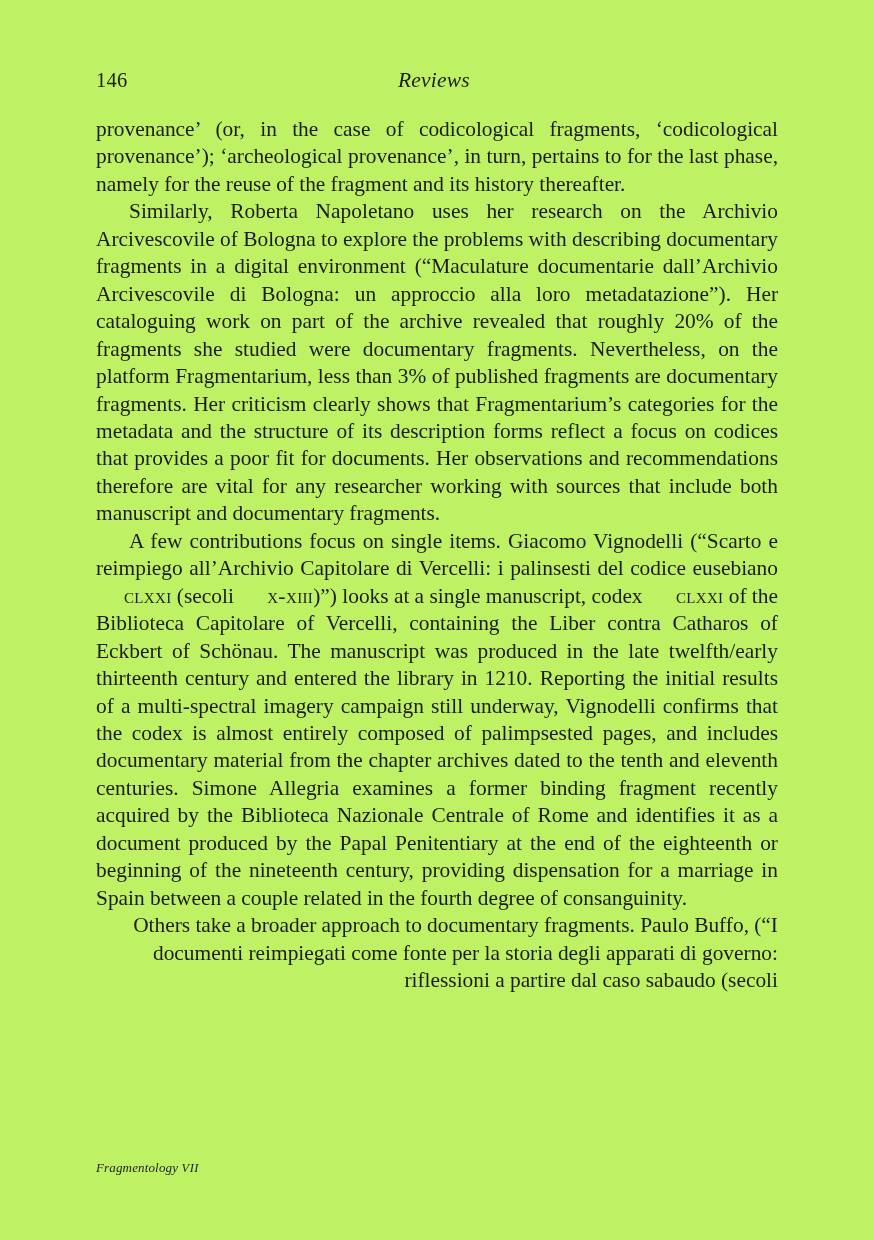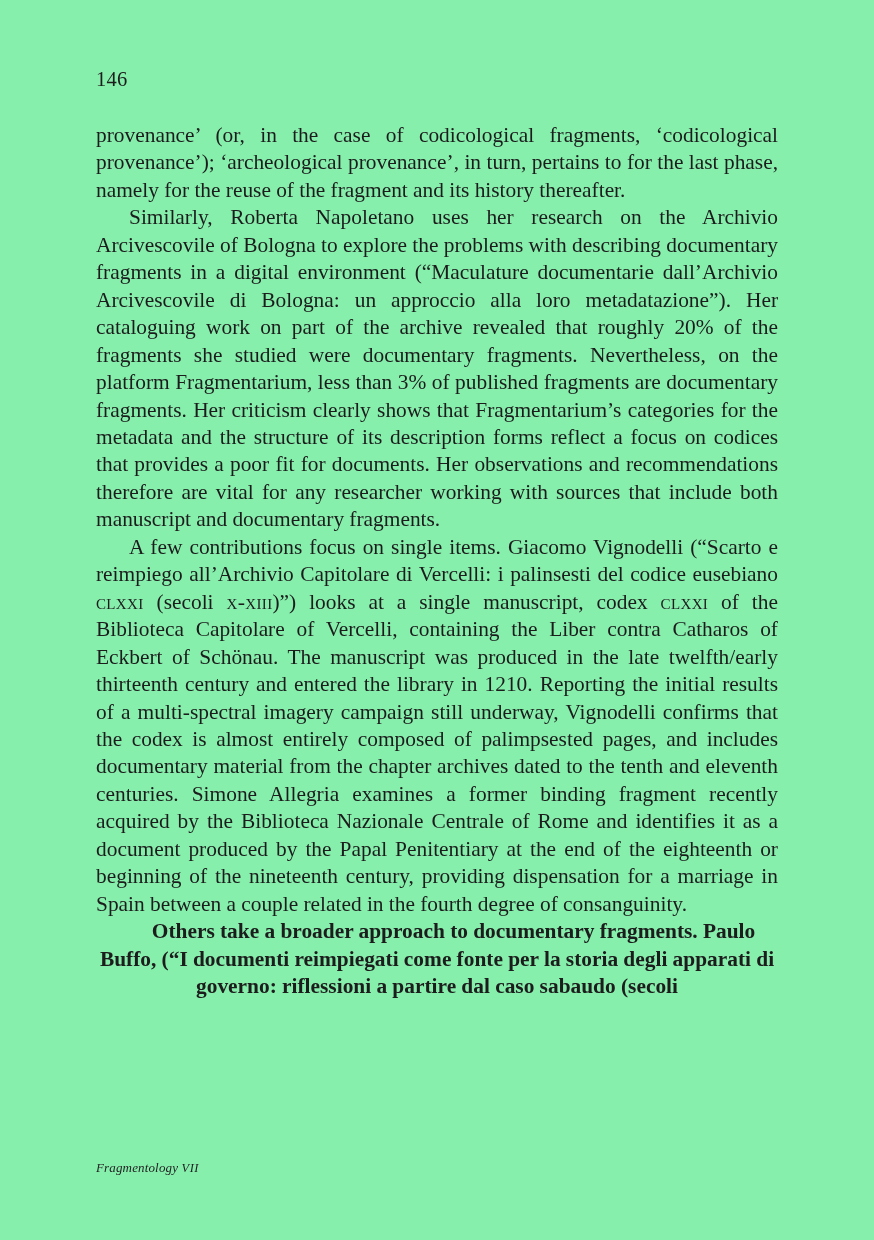--- a/index.html
+++ b/index.html
@@ -12,21 +12,21 @@
     height: 1240px;
     position: relative;
     font-family: "Liberation Serif", "DejaVu Serif", serif;
     color: #1a1a1a;
     overflow: hidden;
   }
 
   .page {
     position: absolute;
     inset: 0;
-    background: #86efac;
+    background: #bef264;
   }
 
   
   .running-head {
     position: absolute;
     left: 96px;
     right: 96px;
     top: 68px;
     height: 30px;
     display: flex;
@@ -46,49 +46,49 @@
     font-size: 21.5px;
     color: #1d1d1d;
     letter-spacing: 0.2px;
     margin-right: 38px;
   }
 
   
   .textblock {
     position: absolute;
     left: 96px;
-    top: 122px;
+    top: 116px;
     width: 682px;
   }
 
   p.para {
     margin: 0;
     font-size: 21.4px;
     line-height: 27.45px;
     text-align: justify;
     text-justify: inter-word;
     text-indent: 0;
     color: #1c1c1c;
     word-spacing: -0.1px;
     hyphens: manual;
     -webkit-hyphens: manual;
   }
   p.para.indent {
     text-indent: 33px;
   }
   p.para:last-child {
-    text-align: center;
-    font-weight: bold;
+    text-align: right;
   }
 
   .it { }
   .sc {
     font-variant: small-caps;
     font-size: 1.02em;
     letter-spacing: 0.35px;
+    margin-left: 28px;
   }
 
   
   .footer {
     position: absolute;
     left: 96px;
     top: 1160px;
     font-style: italic;
     font-size: 13px;
     color: #232323;
@@ -101,20 +101,21 @@
     font-size: 0.96em;
   }
 </style>
 </head>
 <body>
 
 <div class="page">
 
   <div class="running-head">
     <span class="folio">146</span>
+    <span class="head-title">Reviews</span>
   </div>
 
   <div class="textblock">
       <p class="para" id="para-provenance"><span>provenance’ (or, in the case of codicological fragments, ‘codicological provenance’); ‘archeological provenance’, in turn, pertains to for the last phase, namely for the reuse of the fragment and its history thereafter.</span></p>
       <p class="para indent" id="para-napoletano"><span>Similarly, Roberta Napoletano uses her research on the Archivio Arcivescovile of Bologna to explore the problems with describing documentary fragments in a digital environment (“Maculature documentarie dall’Archivio Arcivescovile di Bologna: un approccio alla loro metadatazione”). Her cataloguing work on part of the archive revealed that roughly 20% of the fragments she studied were documentary fragments. Nevertheless, on the platform </span><span class="it">Fragmentarium</span><span>, less than 3% of published fragments are documentary fragments. Her criticism clearly shows that </span><span class="it">Fragmentarium</span><span>’s categories for the metadata and the structure of its description forms reflect a focus on codices that provides a poor fit for documents. Her observations and recommendations therefore are vital for any researcher working with sources that include both manuscript and documentary fragments.</span></p>
       <p class="para indent" id="para-vignodelli"><span>A few contributions focus on single items. Giacomo Vignodelli (“Scarto e reimpiego all’Archivio Capitolare di Vercelli: i palinsesti del codice eusebiano </span><span class="sc">clxxi</span><span> (secoli </span><span class="sc">x-xiii</span><span>)”) looks at a single manuscript, codex </span><span class="sc">clxxi</span><span> of the Biblioteca Capitolare of Vercelli, containing the </span><span class="it">Liber contra Catharos</span><span> of Eckbert of Schönau. The manuscript was produced in the late twelfth/early thirteenth century and entered the library in 1210. Reporting the initial results of a multi-spectral imagery campaign still underway, Vignodelli confirms that the codex is almost entirely composed of palimpsested pages, and includes documentary material from the chapter archives dated to the tenth and eleventh centuries. Simone Allegria examines a former binding fragment recently acquired by the Biblioteca Nazionale Centrale of Rome and identifies it as a document produced by the Papal Penitentiary at the end of the eighteenth or beginning of the nineteenth century, providing dispensation for a marriage in Spain between a couple related in the fourth degree of consanguinity.</span></p>
       <p class="para indent" id="para-buffo"><span>Others take a broader approach to documentary fragments. Paulo Buffo, (“I documenti reimpiegati come fonte per la storia degli apparati di governo: riflessioni a partire dal caso sabaudo (secoli</span></p>
     </div>
 
   <div class="footer">

